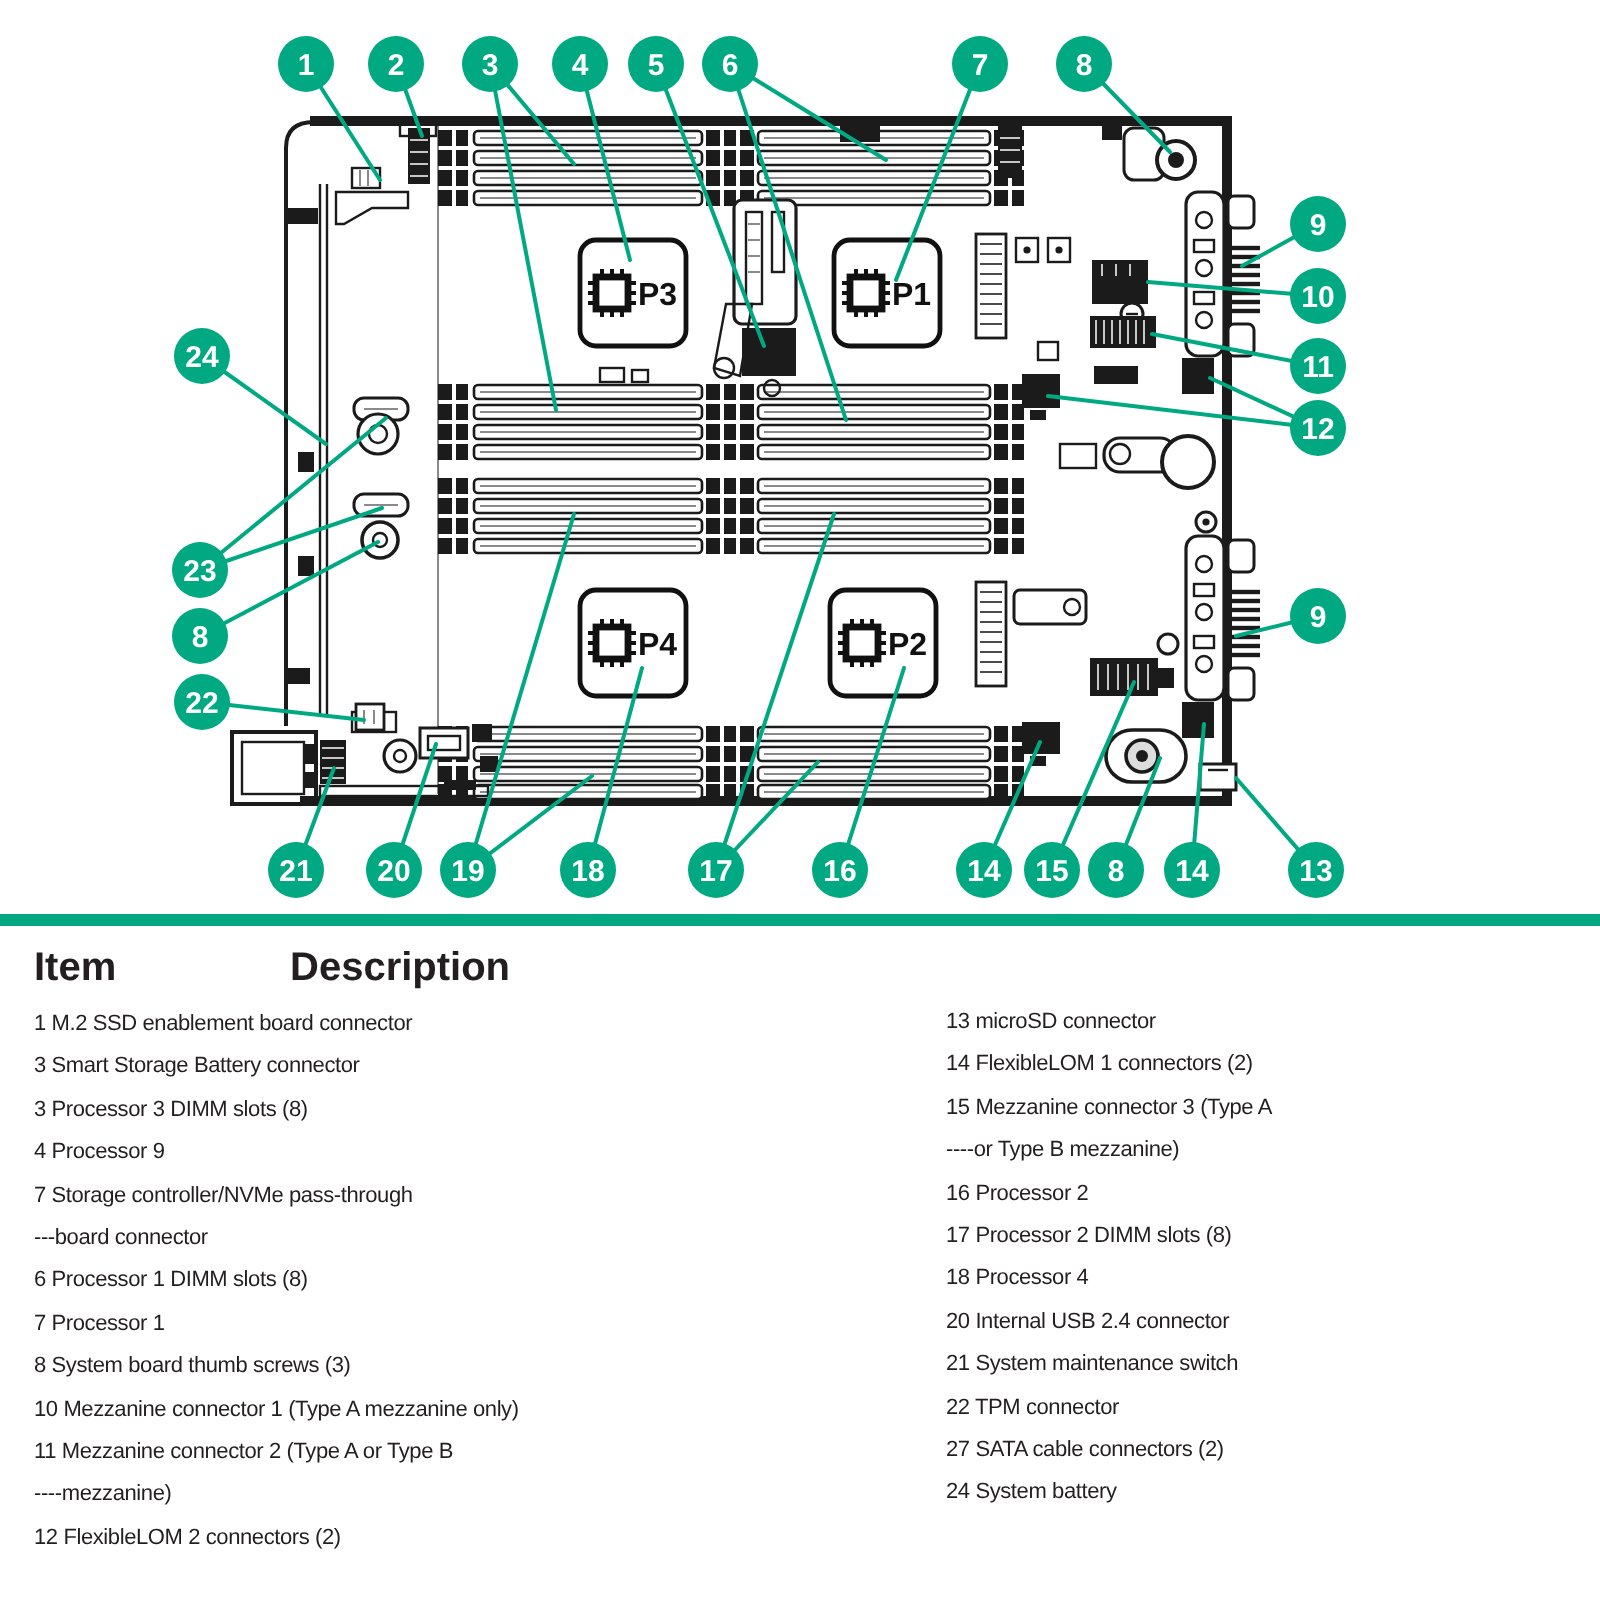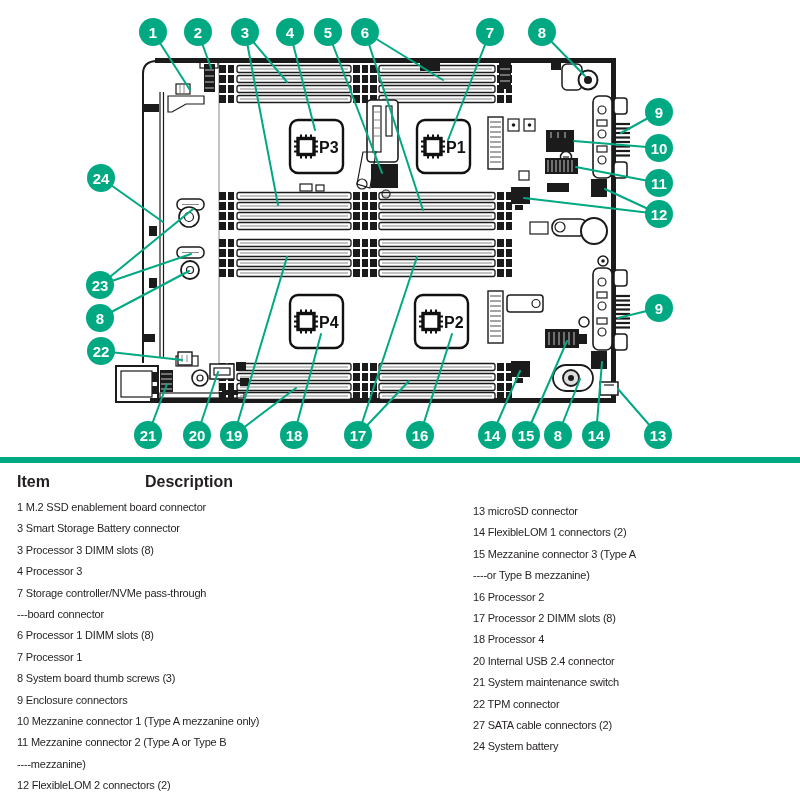--- a/index.html
+++ b/index.html
@@ -2,21 +2,21 @@
 <html style="--accent: #01a982; --ink: #231f20;"><head>
 <meta charset="utf-8">
 <style>
   html,body{margin:0;padding:0;background:#fff;}
   body{width:800px;height:800px;overflow:hidden;position:relative;
        font-family:"Liberation Sans",sans-serif;color:var(--ink,#231f20);}
   .board-svg{position:absolute;top:0;left:0;}
   .divider{position:absolute;top:457px;left:0;width:800px;height:6px;background:var(--accent,#01a982);}
   .legend-left{position:absolute;left:17px;top:473px;width:438px;}
   .legend-right{position:absolute;left:473px;top:501px;width:335px;}
-  .legend-header{font-weight:bold;font-size:16px;margin-bottom:6px;}
+  .legend-header{font-weight:bold;font-size:20px;margin-bottom:6px;}
   .hdr-item{display:inline-block;width:128px;}
   .legend-line{font-size:11px;line-height:21.4px;letter-spacing:-0.2px;white-space:nowrap;}
   
   .ol{fill:none;stroke:#1b1b1b;stroke-width:2;}
   .thin{fill:none;stroke:#1b1b1b;stroke-width:1.2;}
   .hair{fill:none;stroke:#8a8a8a;stroke-width:1;}
   .blk{fill:#1b1b1b;stroke:none;}
   .wfill{fill:#fff;stroke:#1b1b1b;}
   .slot{fill:#fdfdfd;stroke:#1b1b1b;stroke-width:1.3;}
   .proc{fill:#fff;stroke:#111;stroke-width:2.4;}
@@ -502,27 +502,26 @@
 
 <div class="divider"></div>
 
 <div class="legend-left">
   <div class="legend-header">
     <span class="hdr-item">Item</span><span>Description</span>
   </div>
   <div class="legend-line">1 M.2 SSD enablement board connector</div>
   <div class="legend-line">3 Smart Storage Battery connector</div>
   <div class="legend-line">3 Processor 3 DIMM slots (8)</div>
-  <div class="legend-line">4 Processor 3</div>
+  <div class="legend-line">4 Processor 9</div>
   <div class="legend-line">7 Storage controller/NVMe pass-through</div>
   <div class="legend-line">---board connector</div>
   <div class="legend-line">6 Processor 1 DIMM slots (8)</div>
   <div class="legend-line">7 Processor 1</div>
   <div class="legend-line">8 System board thumb screws (3)</div>
-  <div class="legend-line">9 Enclosure connectors</div>
   <div class="legend-line">10 Mezzanine connector 1 (Type A mezzanine only)</div>
   <div class="legend-line">11 Mezzanine connector 2 (Type A or Type B</div>
   <div class="legend-line">----mezzanine)</div>
   <div class="legend-line">12 FlexibleLOM 2 connectors (2)</div>
 </div>
 
 <div class="legend-right">
   <div class="legend-line">13 microSD connector</div>
   <div class="legend-line">14 FlexibleLOM 1 connectors (2)</div>
   <div class="legend-line">15 Mezzanine connector 3 (Type A</div>

